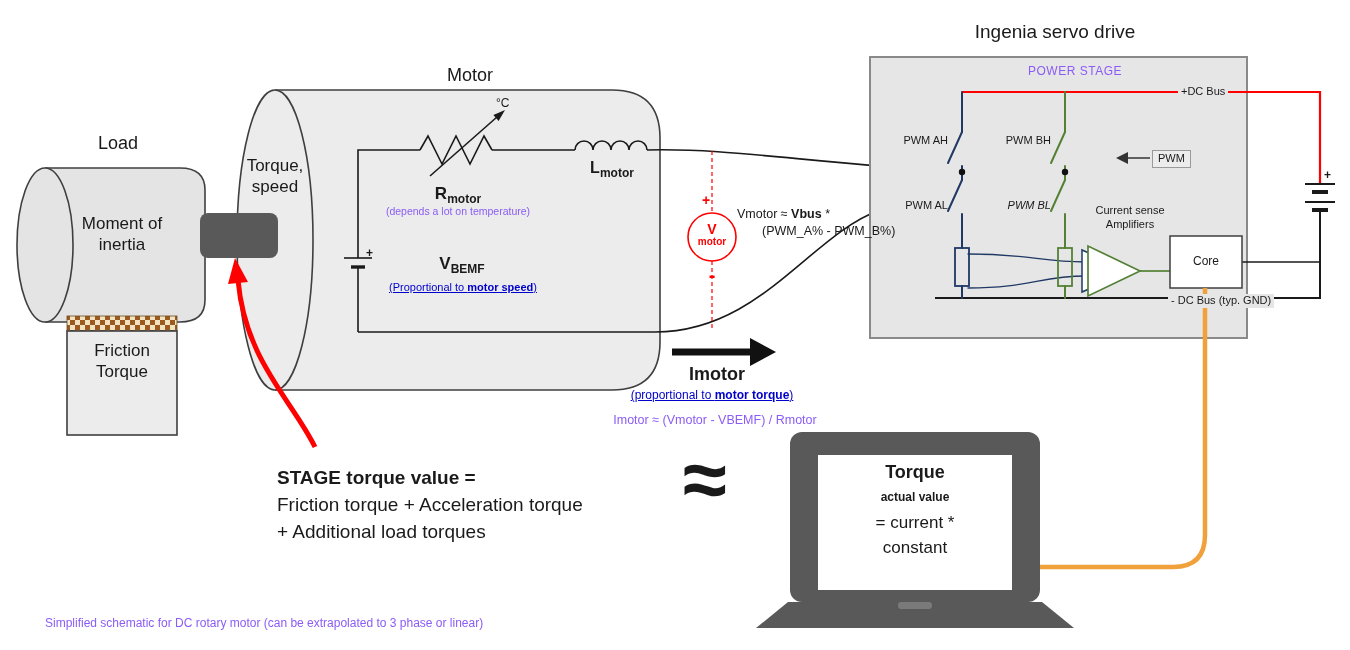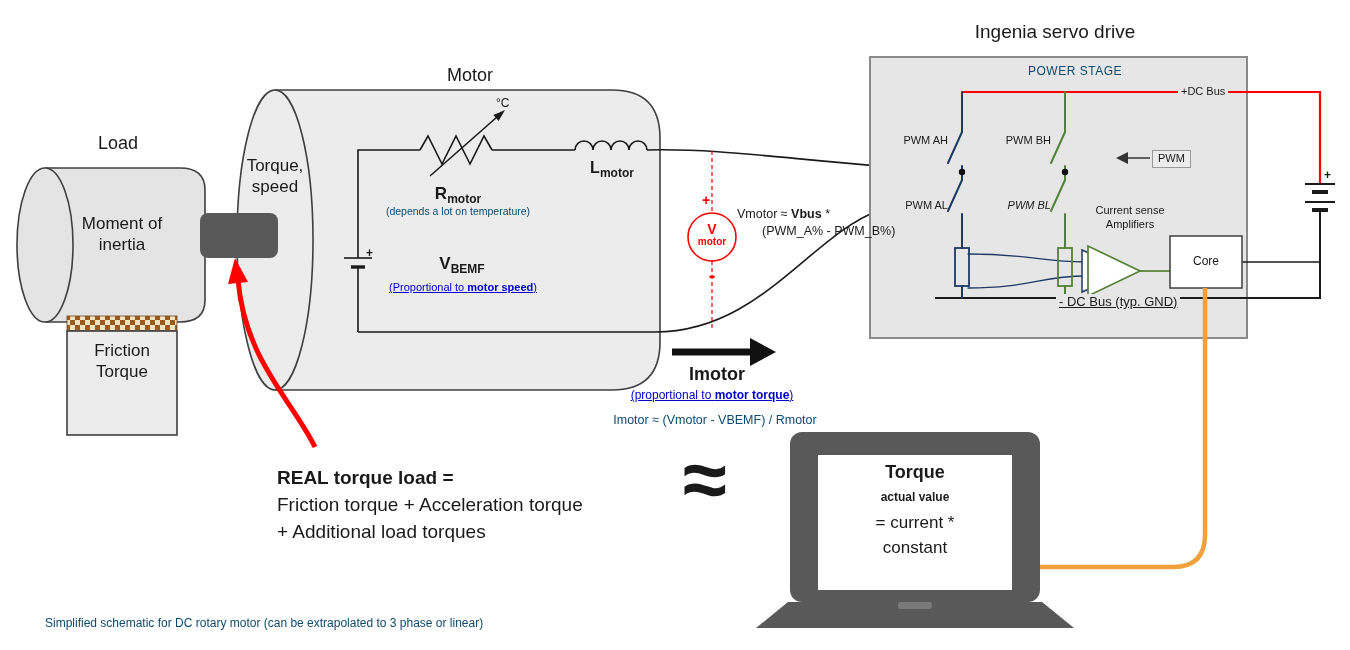--- a/index.html
+++ b/index.html
@@ -7,21 +7,21 @@
     position:relative;width:1350px;height:650px;background:#ffffff;overflow:hidden;
     font-family:"Liberation Sans", sans-serif;color:#1a1a1a;
   }
   #schematic{position:absolute;left:0;top:0;}
   .lbl{position:absolute;white-space:nowrap;line-height:1.25;}
   .center{text-align:center;}
   .right{text-align:right;}
   .b{font-weight:bold;}
   .red{color:#ff0000;}
   .link{color:#0000cc;text-decoration:underline;}
-  .note{color:#0c4a6e;}
+  .note{color:#8b5cf6;}
   .subscript{font-size:12px;vertical-align:-4px;font-weight:bold;}
   .tag{background:#e6e6e6;padding:0 3px;}
 </style>
 </head>
 <body>
 
 <div id="canvas">
 
   <svg id="schematic" width="1350" height="650" viewBox="0 0 1350 650">
     <defs>
@@ -208,26 +208,26 @@
 
   <div class="lbl" style="left:1152px;top:150px;font-size:11px;padding:1px 5px;border:1px solid #9a9a9a;background:#ececec;"><span>PWM</span></div>
 
   <div class="lbl center" style="left:1085px;top:203px;width:90px;font-size:11px;line-height:14px;">
     <div>Current sense</div>
       <div>Amplifiers</div>
   </div>
 
   <div class="lbl center" style="left:1170px;top:254px;width:72px;font-size:12px;"><span>Core</span></div>
 
-  <div class="lbl tag" style="left:1056px;top:294px;font-size:13px;text-decoration:underline;"><span>- DC Bus (typ. GND)</span></div>
+  <div class="lbl tag" style="left:1168px;top:294px;font-size:11px;"><span>- DC Bus (typ. GND)</span></div>
 
   <div class="lbl b" style="left:1324px;top:168px;font-size:12px;"><span>+</span></div>
 
   <div class="lbl" style="left:277px;top:464px;font-size:19px;line-height:27px;">
-    <div class="b">REAL torque load =</div>
+    <div class="b">STAGE torque value =</div>
     <div>Friction torque + Acceleration torque</div>
     <div>+ Additional load torques</div>
   </div>
 
   <div class="lbl b" style="left:683px;top:440px;font-size:80px;line-height:1;"><span>≈</span></div>
 
   <div class="lbl center" style="left:818px;top:460px;width:194px;font-size:17px;line-height:25px;white-space:normal;">
     <div class="b" style="font-size:18px;">Torque</div>
     <div class="b" style="font-size:12px;">actual value</div>
     <div>= current *</div>

